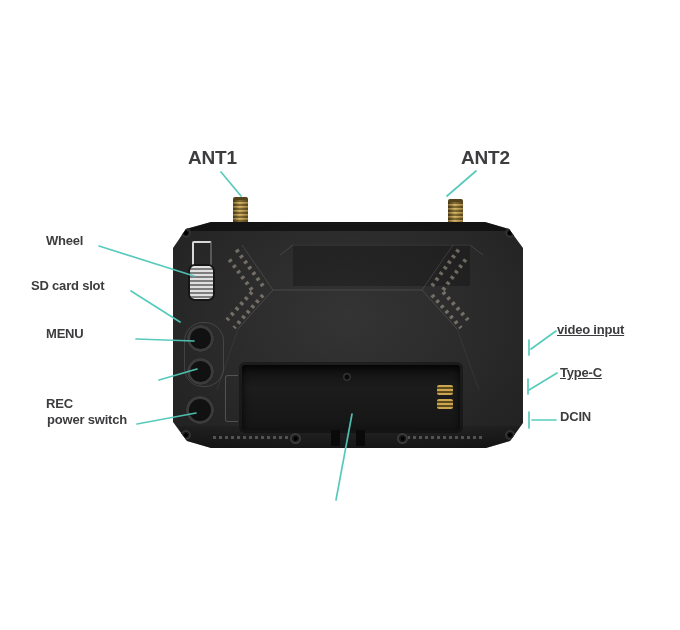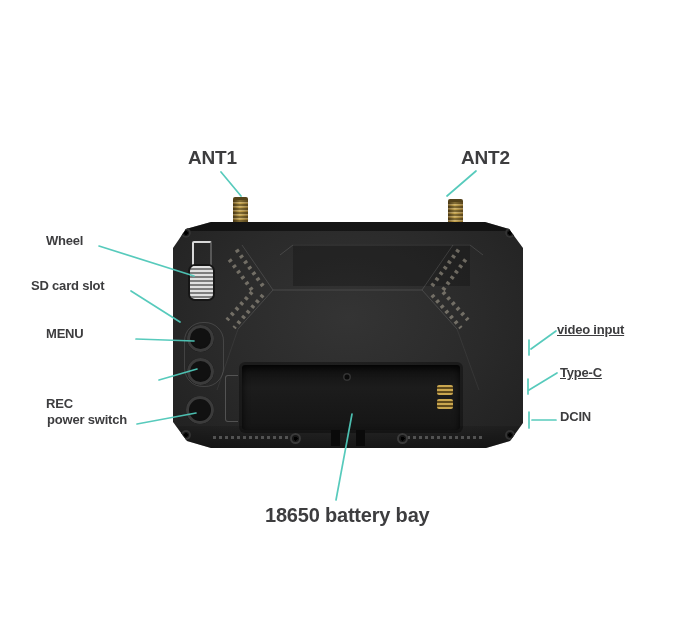--- a/index.html
+++ b/index.html
@@ -172,15 +172,14 @@
   <div class="label lg" style="left:188px; top:148px;">ANT1</div>
   <div class="label lg" style="left:461px; top:148px;text-align:center;">ANT2</div>
   <div class="label" style="left:46px; top:234px;">Wheel</div>
   <div class="label" style="left:31px; top:279px;">SD card slot</div>
   <div class="label" style="left:46px; top:327px;text-align:center;">MENU</div>
   <div class="label" style="left:46px; top:369px;margin-top:28px;">REC</div>
   <div class="label" style="left:47px; top:413px;">power switch</div>
   <div class="label" style="left:557px; top:323px;text-decoration:underline;">video input</div>
   <div class="label" style="left:560px; top:366px;text-decoration:underline;">Type-C</div>
   <div class="label" style="left:560px; top:410px;">DCIN</div>
-  <div class="label xl" style="left:265px; top:504px;">18650 battery bay</div>
 
 </div>
 
 </body></html>

